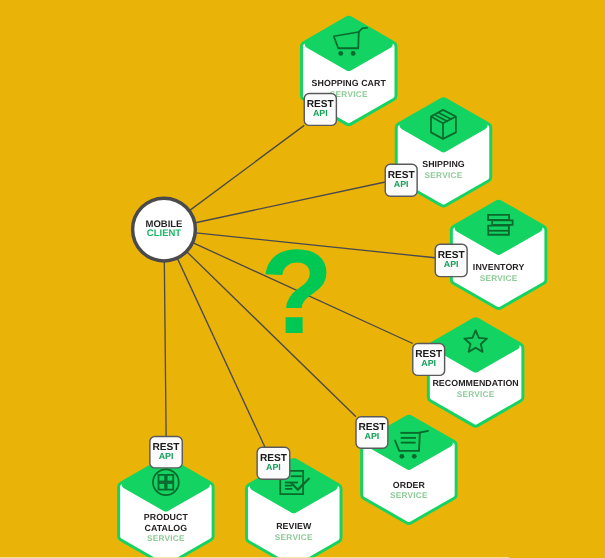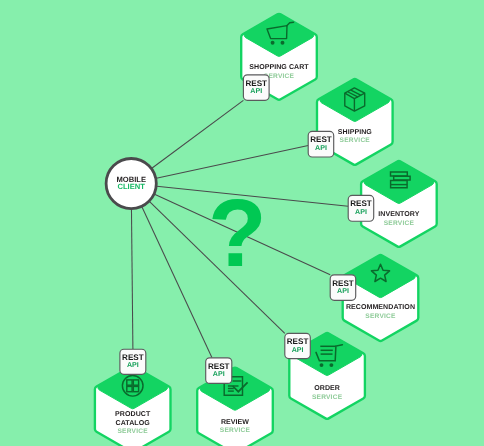--- a/index.html
+++ b/index.html
@@ -1,16 +1,16 @@
 <!DOCTYPE html>
 <html><head>
 <meta charset="utf-8">
 <style>
   html,body{margin:0;padding:0;background:#ffffff;}
-  #stage{position:relative;width:484px;height:446px;background:#86efac;overflow:hidden;
+  #stage{position:relative;width:484px;height:446px;background:#eab308;overflow:hidden;
          font-family:"Liberation Sans","DejaVu Sans",sans-serif;
          -webkit-font-smoothing:antialiased;text-rendering:geometricPrecision;}
   svg text{-webkit-font-smoothing:antialiased;}
   #canvas{position:absolute;left:0;top:0;}
 </style>
 </head>
 <body>
 
 <div id="stage">
   <svg id="canvas" width="484" height="446" viewBox="0 0 484 446">

